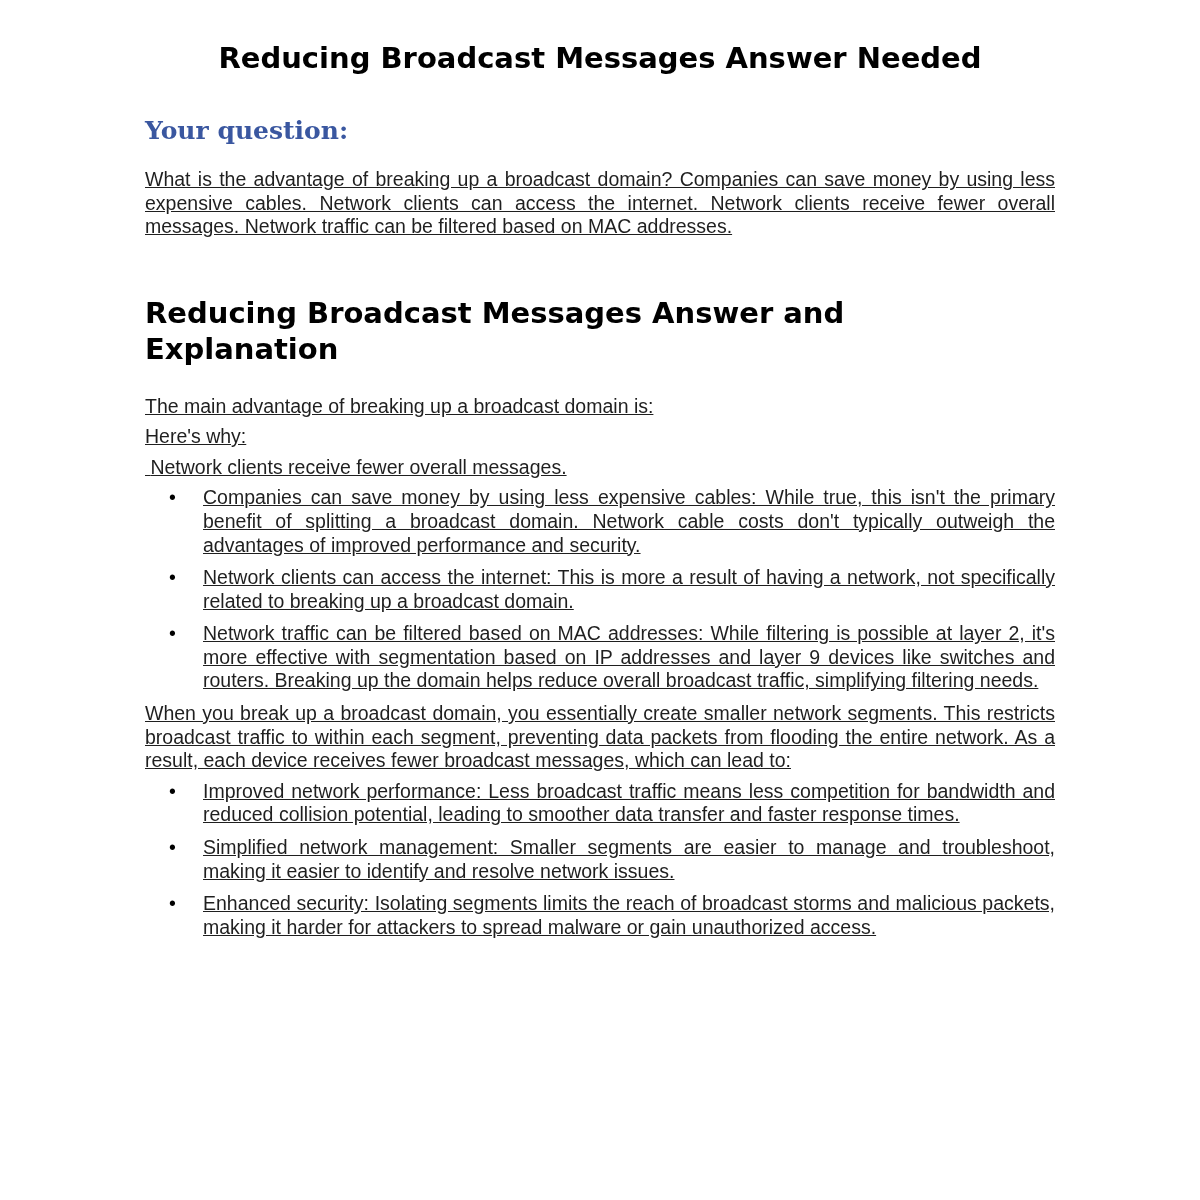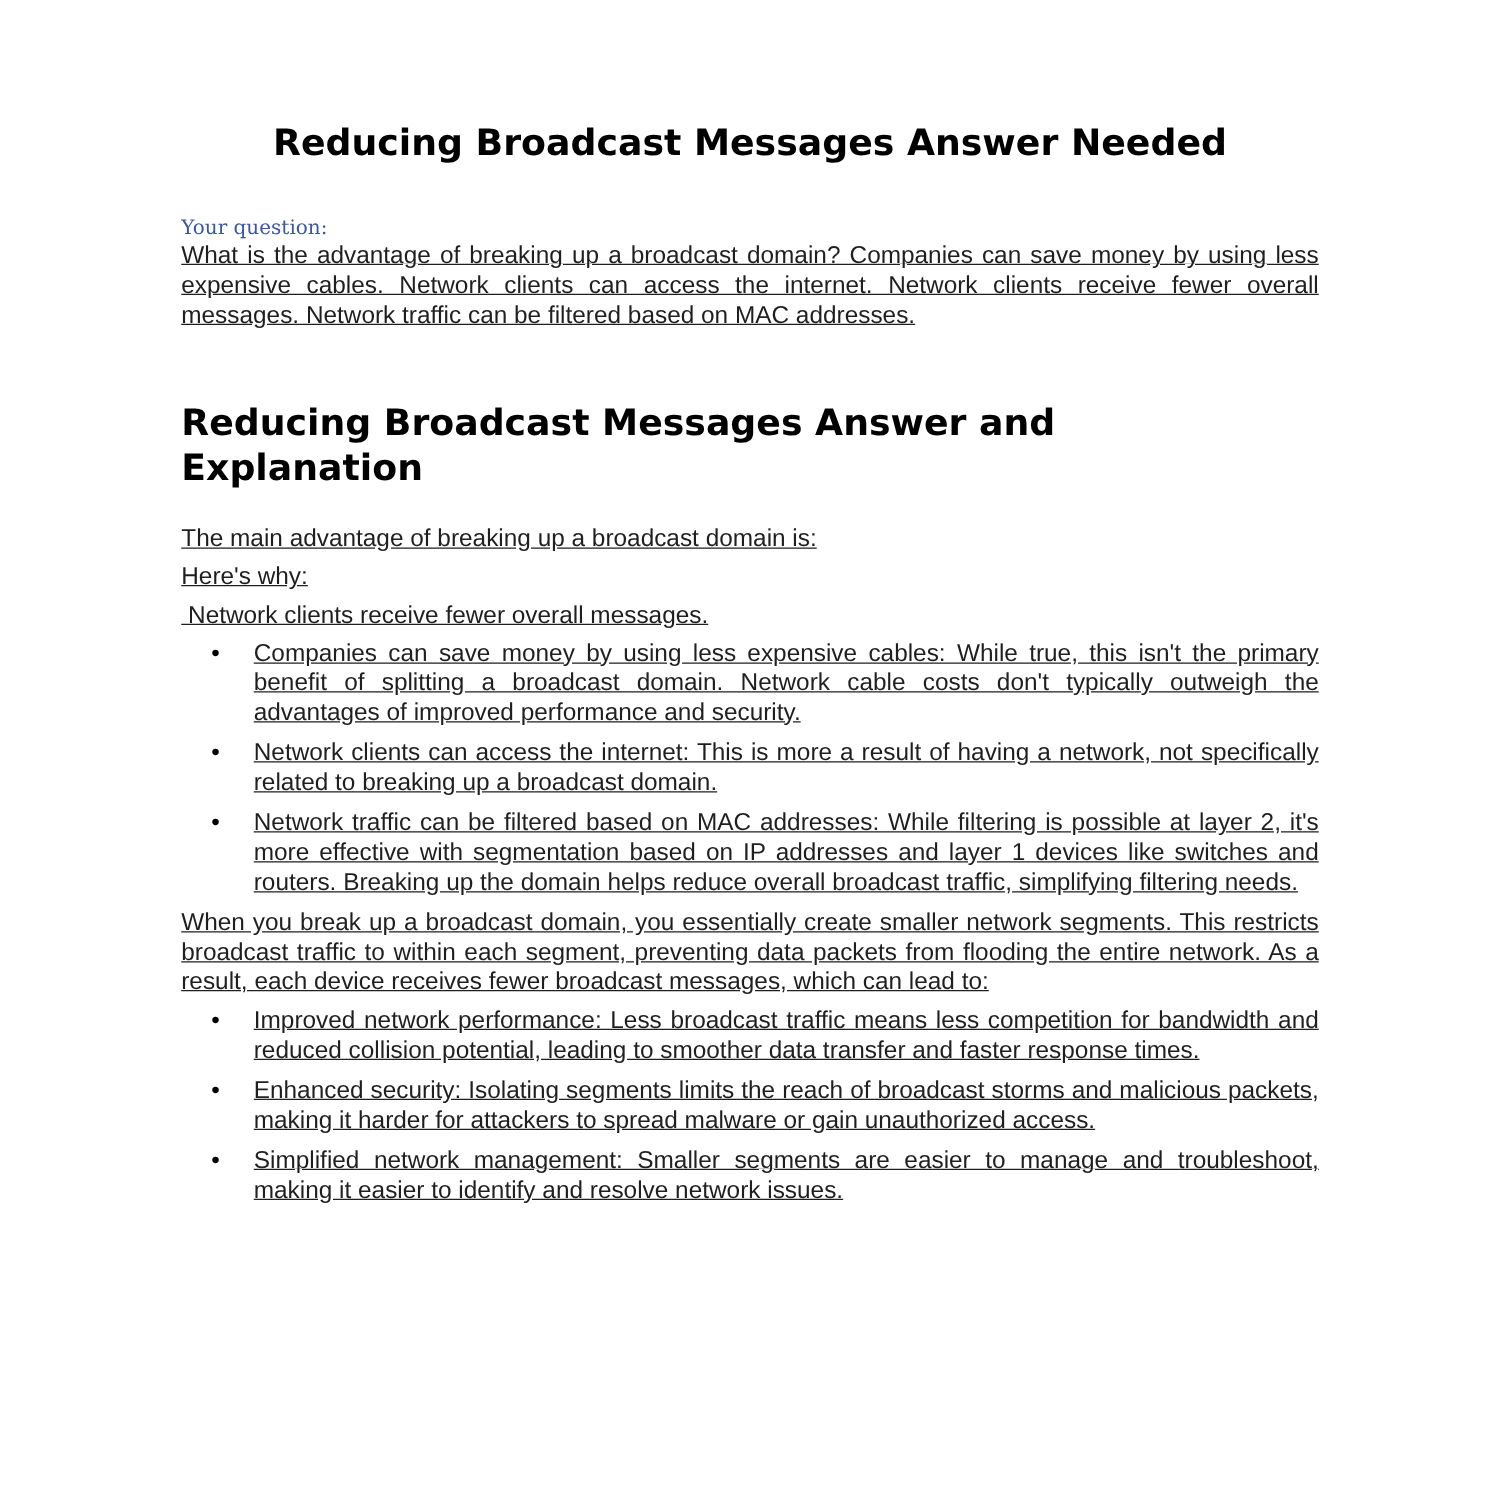--- a/index.html
+++ b/index.html
@@ -2,42 +2,42 @@
 <html style="--heading-blue: #3A57A0; --heading-black: #000000; --body-text: #1f1f1f;"><head>
 <meta charset="utf-8">
 <style>
   * { box-sizing: border-box; }
   html, body { margin: 0; padding: 0; background: #ffffff; }
 
   .page {
     width: 1200px;
     height: 1200px;
     background: #ffffff;
-    padding: 96px 145px 0 145px;
+    padding: 40px 145px 0 145px;
     font-family: "Liberation Sans", sans-serif;
     color: var(--body-text, #1f1f1f);
     overflow: hidden;
   }
 
   h1.doc-title {
     font-family: "DejaVu Sans", sans-serif;
     font-size: 29px;
     font-weight: bold;
     color: var(--heading-black, #000000);
     text-align: center;
     line-height: 1.25;
     margin: 0;
   }
 
   h2.question-heading {
     font-family: "DejaVu Serif", "Liberation Serif", serif;
-    font-size: 16px;
-    font-weight: normal;
+    font-size: 25px;
+    font-weight: bold;
     color: var(--heading-blue, #3A57A0);
-    margin: 40px 0 2px 0;
+    margin: 40px 0 22px 0;
     line-height: 1.2;
   }
 
   p.body {
     font-size: 19.5px;
     line-height: 23.6px;
     margin: 0 0 7px 0;
     text-decoration: underline;
   }
 
@@ -91,24 +91,24 @@
 
   <p class="body">The main advantage of breaking up a broadcast domain is:</p>
 
   <p class="body">Here's why:</p>
 
   <p class="body prewrap"> Network clients receive fewer overall messages.</p>
 
   <ul class="bullets">
       <li>Companies can save money by using less expensive cables: While true, this isn't the primary benefit of splitting a broadcast domain. Network cable costs don't typically outweigh the advantages of improved performance and security.</li>
       <li>Network clients can access the internet: This is more a result of having a network, not specifically related to breaking up a broadcast domain.</li>
-      <li>Network traffic can be filtered based on MAC addresses: While filtering is possible at layer 2, it's more effective with segmentation based on IP addresses and layer 1 devices like switches and routers. Breaking up the domain helps reduce overall broadcast traffic, simplifying filtering needs.</li>
+      <li>Network traffic can be filtered based on MAC addresses: While filtering is possible at layer 2, it's more effective with segmentation based on IP addresses and layer 9 devices like switches and routers. Breaking up the domain helps reduce overall broadcast traffic, simplifying filtering needs.</li>
     </ul>
 
   <p class="body just">When you break up a broadcast domain, you essentially create smaller network segments. This restricts broadcast traffic to within each segment, preventing data packets from flooding the entire network. As a result, each device receives fewer broadcast messages, which can lead to:</p>
 
   <ul class="bullets">
       <li>Improved network performance: Less broadcast traffic means less competition for bandwidth and reduced collision potential, leading to smoother data transfer and faster response times.</li>
+      <li>Simplified network management: Smaller segments are easier to manage and troubleshoot, making it easier to identify and resolve network issues.</li>
       <li>Enhanced security: Isolating segments limits the reach of broadcast storms and malicious packets, making it harder for attackers to spread malware or gain unauthorized access.</li>
-      <li>Simplified network management: Smaller segments are easier to manage and troubleshoot, making it easier to identify and resolve network issues.</li>
     </ul>
 
 </main>
 
 </body></html>

